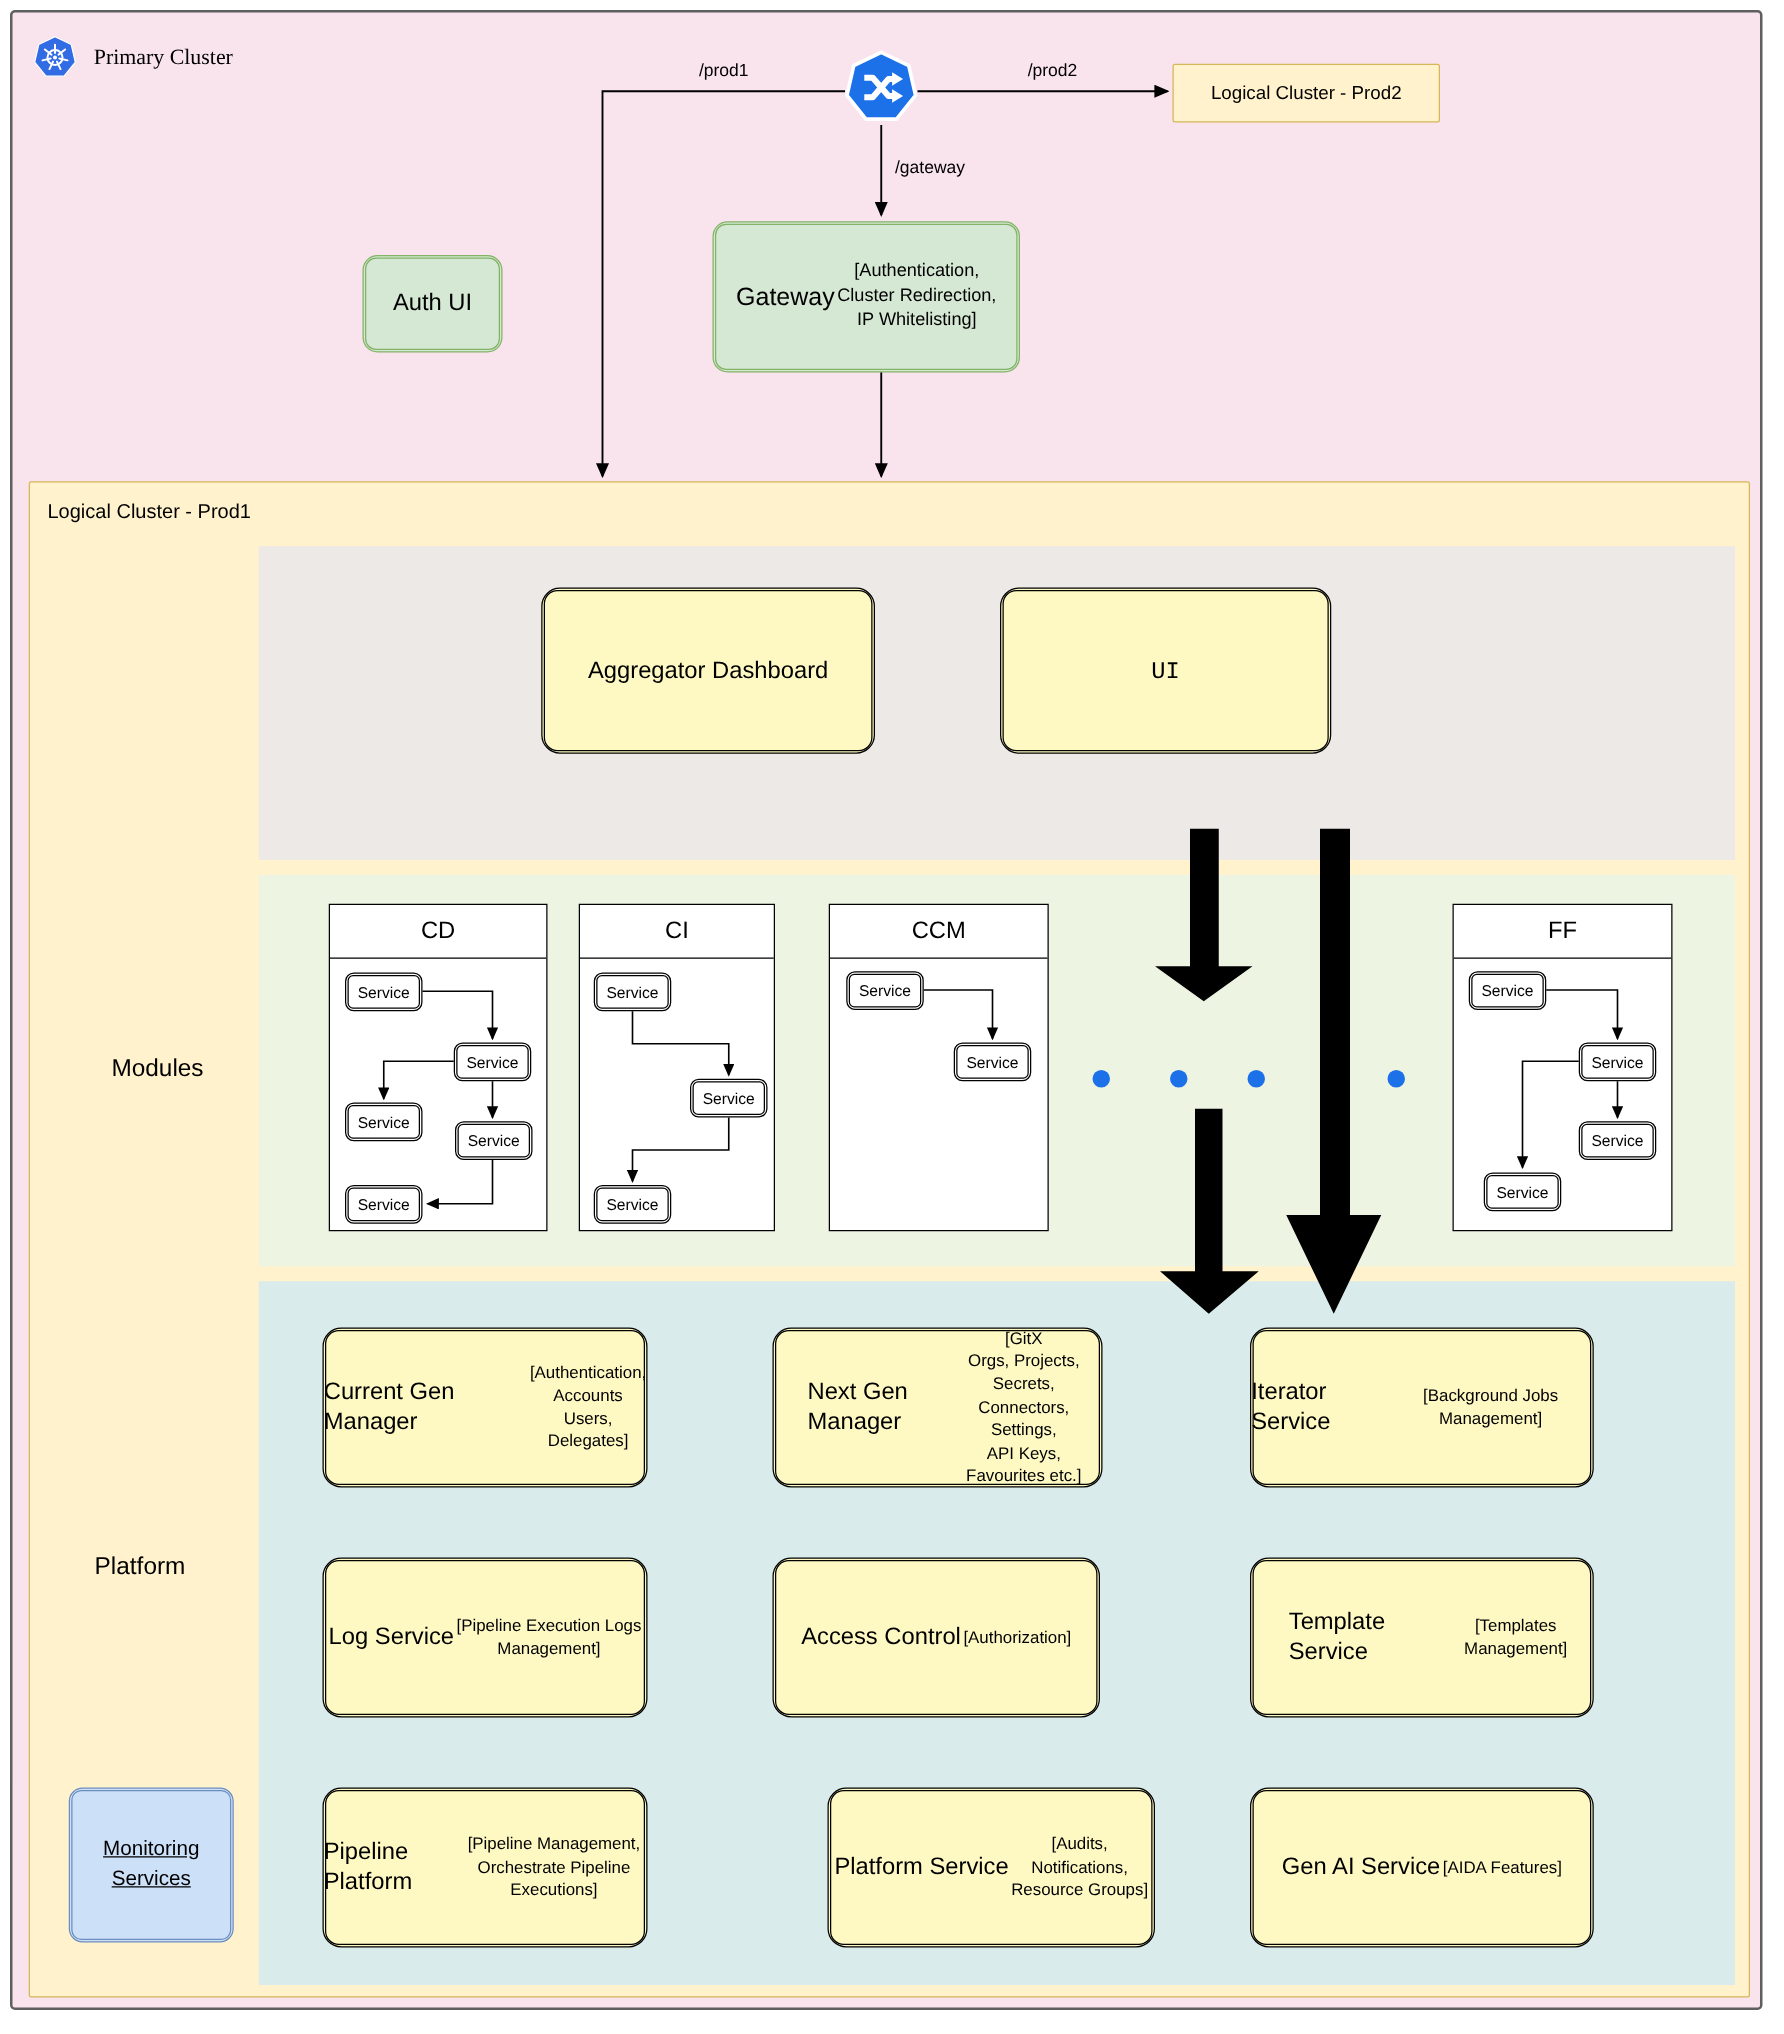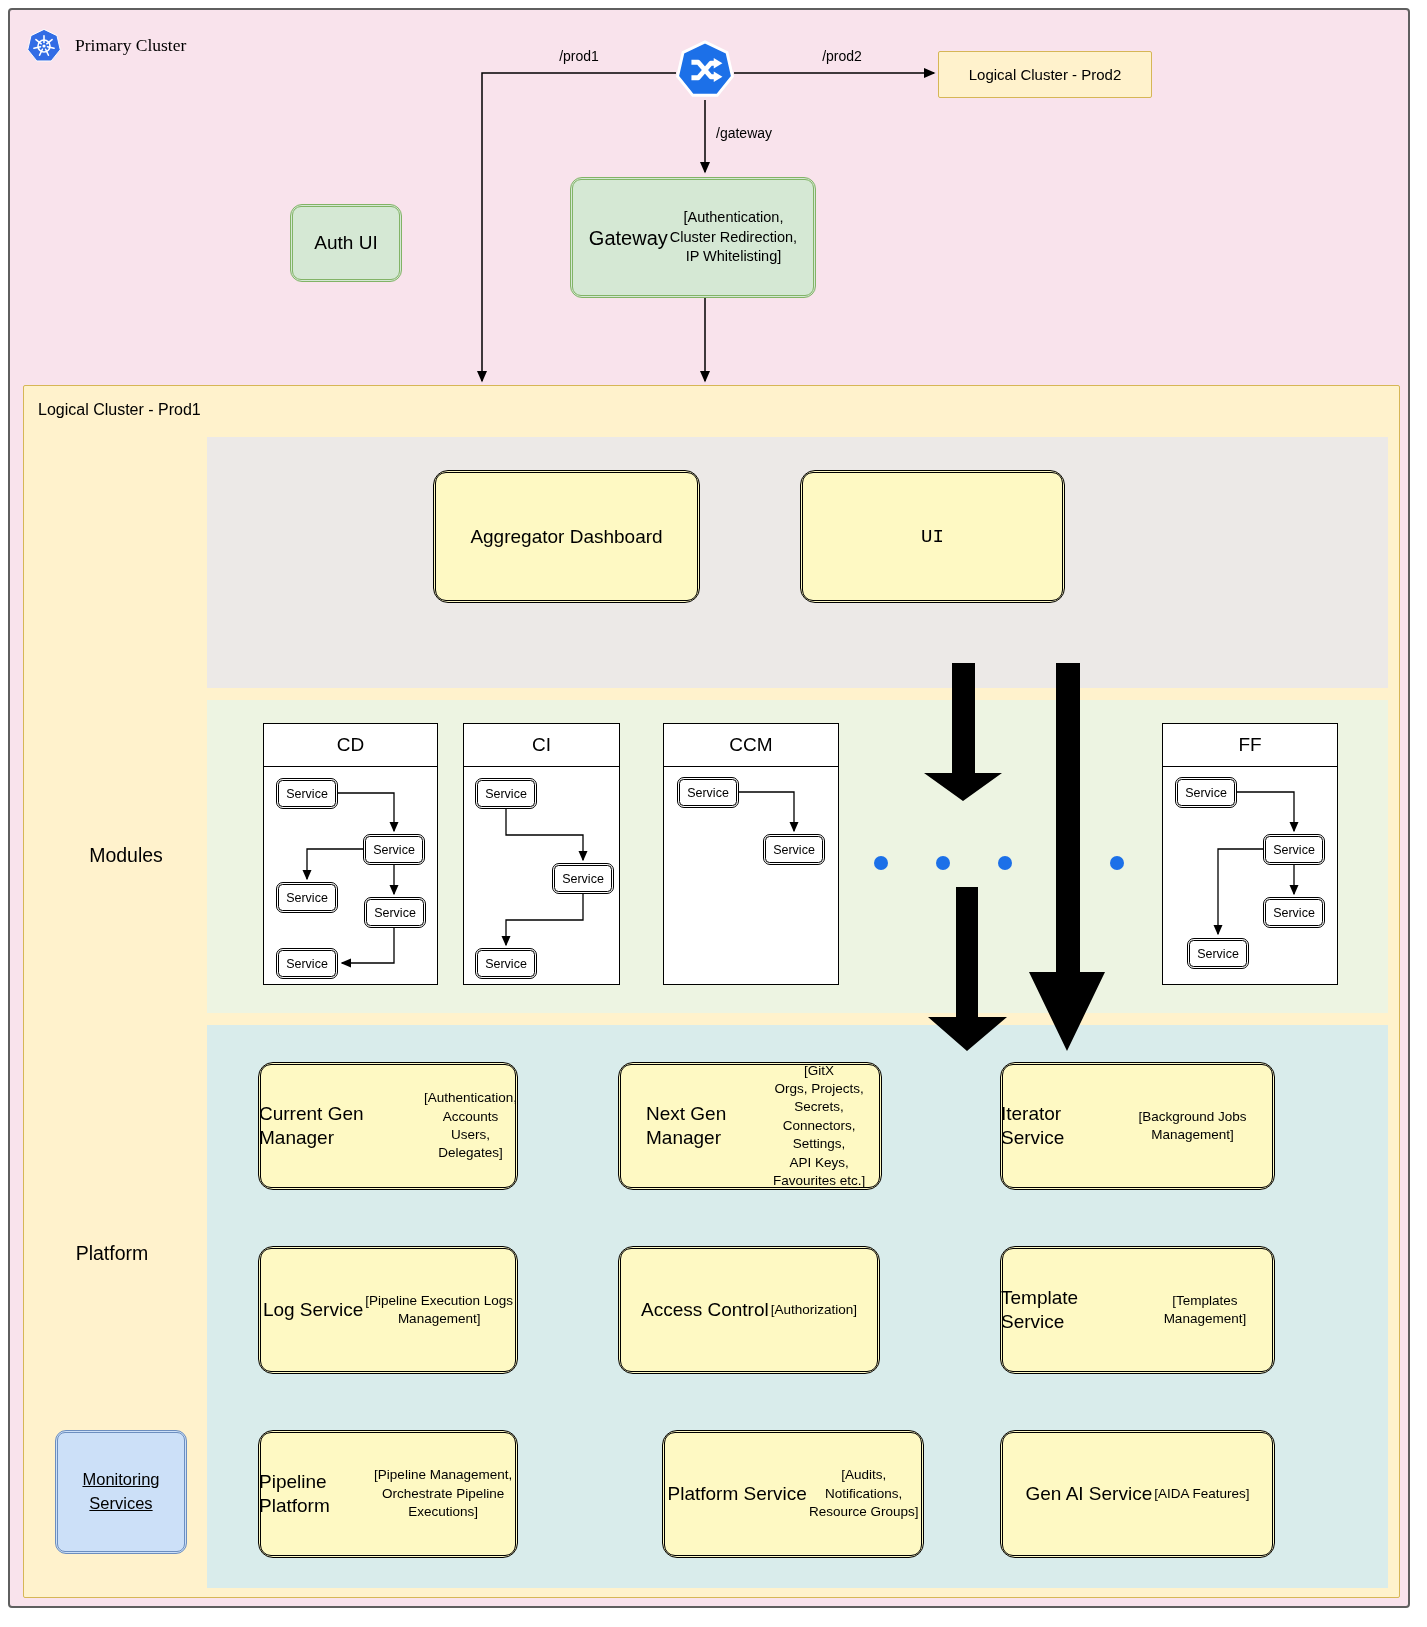--- a/index.html
+++ b/index.html
@@ -177,21 +177,21 @@
 
   <div class="dbl pbox col" style="left:258px;top:1246px;width:260px;height:128px;">
     <div class="node-title">Log Service</div>
     <div class="node-sub ml">[Pipeline Execution Logs
 Management]</div>
   </div>
   <div class="dbl pbox col" style="left:618px;top:1246px;width:262px;height:128px;">
     <div class="node-title">Access Control</div>
     <div class="node-sub ml">[Authorization]</div>
   </div>
-  <div class="dbl pbox col" style="left:1000px;top:1246px;width:275px;height:128px;">
+  <div class="dbl pbox col" style="left:1000px;top:1246px;width:275px;height:128px;padding-left:30px;">
     <div class="node-title">Template Service</div>
     <div class="node-sub ml">[Templates Management]</div>
   </div>
 
   <div class="dbl pbox col" style="left:258px;top:1430px;width:260px;height:128px;">
     <div class="node-title">Pipeline Platform</div>
     <div class="node-sub ml">[Pipeline Management,
 Orchestrate Pipeline Executions]</div>
   </div>
   <div class="dbl pbox col" style="left:618px;top:1430px;width:262px;height:128px;margin-left:44px;">

